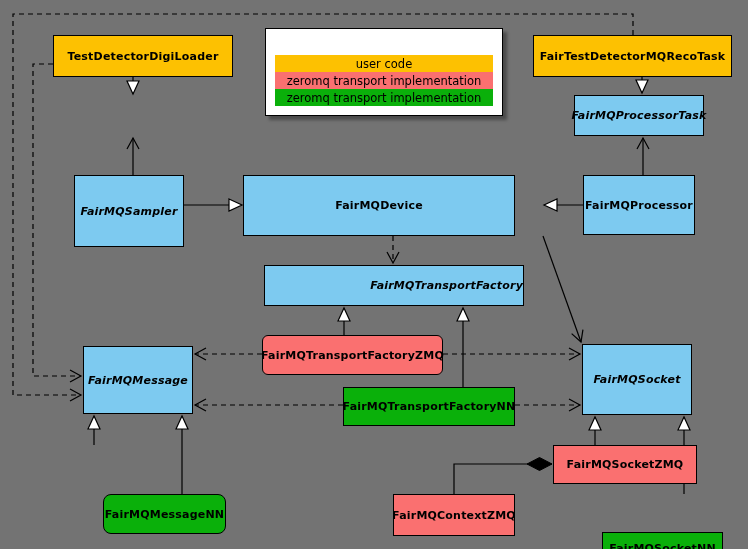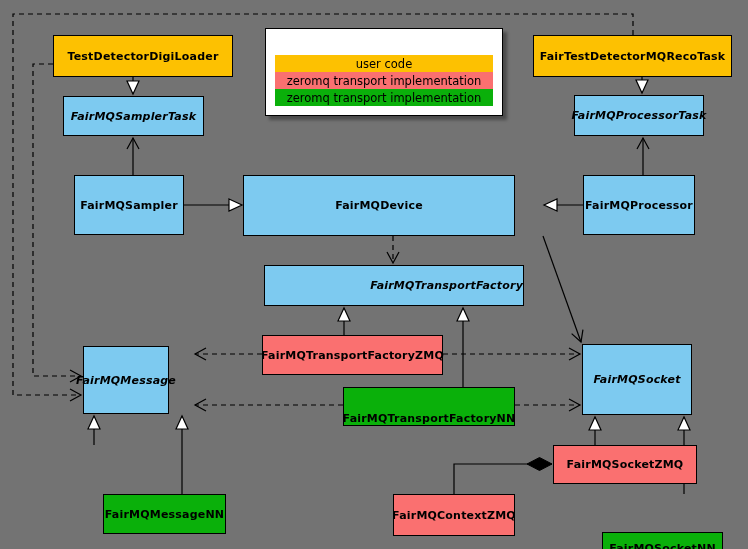--- a/index.html
+++ b/index.html
@@ -13,30 +13,30 @@
     display:flex; align-items:center; justify-content:center; text-align:center;
     font-size:11px; font-weight:bold; color:#000; letter-spacing:0.2px;
     white-space:nowrap;
   }
   .node.abstract { font-style:italic; }
   
   #n-tddl      { left:53px;  top:35px;  width:180px; height:42px; }
   #n-ftd       { left:533px; top:35px;  width:199px; height:42px; }
   #n-stask     { left:63px;  top:96px;  width:141px; height:40px; }
   #n-ptask     { left:574px; top:95px;  width:130px; height:41px; }
-  #n-sampler   { left:74px;  top:175px; width:110px; height:60px; }
+  #n-sampler   { left:74px;  top:175px; width:110px; height:72px;font-style:italic; }
   #n-device    { left:243px; top:175px; width:272px; height:61px; }
   #n-processor { left:583px; top:175px; width:112px; height:60px; }
   #n-factory   { left:264px; top:265px; width:260px; height:41px;justify-content:flex-end; }
-  #n-fzmq      { left:262px; top:335px; width:181px; height:40px; }
+  #n-fzmq      { left:262px; top:335px; width:181px; height:40px;border-radius:6px; }
   #n-fnn       { left:343px; top:387px; width:172px; height:39px; }
-  #n-message   { left:83px;  top:346px; width:86px; height:68px; }
+  #n-message   { left:83px;  top:346px; width:110px; height:68px; }
   #n-socket    { left:582px; top:344px; width:110px; height:71px; }
   #n-mzmq      { left:33px;  top:445px; width:131px; height:40px; }
-  #n-mnn       { left:103px; top:494px; width:123px; height:40px; }
+  #n-mnn       { left:103px; top:494px; width:123px; height:40px;border-radius:8px; }
   #n-ctx       { left:393px; top:494px; width:122px; height:42px; }
   #n-szmq      { left:553px; top:445px; width:144px; height:39px; }
   #n-snn       { left:602px; top:494px; width:121px; height:32px;margin-top:38px; }
   
   #legend {
     position:absolute; left:265px; top:28px; width:238px; height:88px;
     background:#fff; border:1.5px solid #000; box-sizing:border-box;
     display:flex; flex-direction:column; justify-content:flex-end;
     padding:9px; box-shadow:4px 4px 3px rgba(0,0,0,0.35);
   }
@@ -92,42 +92,39 @@
       </g>
     </g>
   </svg>
 
   <div class="node" id="n-tddl" style="background-color: rgb(253, 193, 1);">
     <span>TestDetectorDigiLoader</span>
   </div>
   <div class="node" id="n-ftd" style="background-color: rgb(253, 193, 1);">
     <span>FairTestDetectorMQRecoTask</span>
   </div>
-  <div class="node abstract" id="n-stask" style="background-color: rgb(125, 202, 240);">
-    <span>FairMQSamplerTask</span>
-  </div>
   <div class="node abstract" id="n-ptask" style="background-color: rgb(125, 202, 240);">
     <span>FairMQProcessorTask</span>
   </div>
   <div class="node" id="n-sampler" style="background-color: rgb(125, 202, 240);">
     <span>FairMQSampler</span>
   </div>
   <div class="node" id="n-device" style="background-color: rgb(125, 202, 240);">
     <span>FairMQDevice</span>
   </div>
   <div class="node" id="n-processor" style="background-color: rgb(125, 202, 240);">
     <span>FairMQProcessor</span>
   </div>
   <div class="node abstract" id="n-factory" style="background-color: rgb(125, 202, 240);">
     <span>FairMQTransportFactory</span>
   </div>
   <div class="node" id="n-fzmq" style="background-color: rgb(250, 112, 112);">
     <span>FairMQTransportFactoryZMQ</span>
   </div>
-  <div class="node" id="n-fnn" style="background-color: rgb(10, 176, 10); align-items: flex-end;">
+  <div class="node" id="n-fnn" style="background-color: rgb(10, 176, 10);">
     <span>FairMQTransportFactoryNN</span>
   </div>
   <div class="node abstract" id="n-message" style="background-color: rgb(125, 202, 240);">
     <span>FairMQMessage</span>
   </div>
   <div class="node abstract" id="n-socket" style="background-color: rgb(125, 202, 240);">
     <span>FairMQSocket</span>
   </div>
   <div class="node" id="n-mnn" style="background-color: rgb(10, 176, 10);">
     <span>FairMQMessageNN</span>

